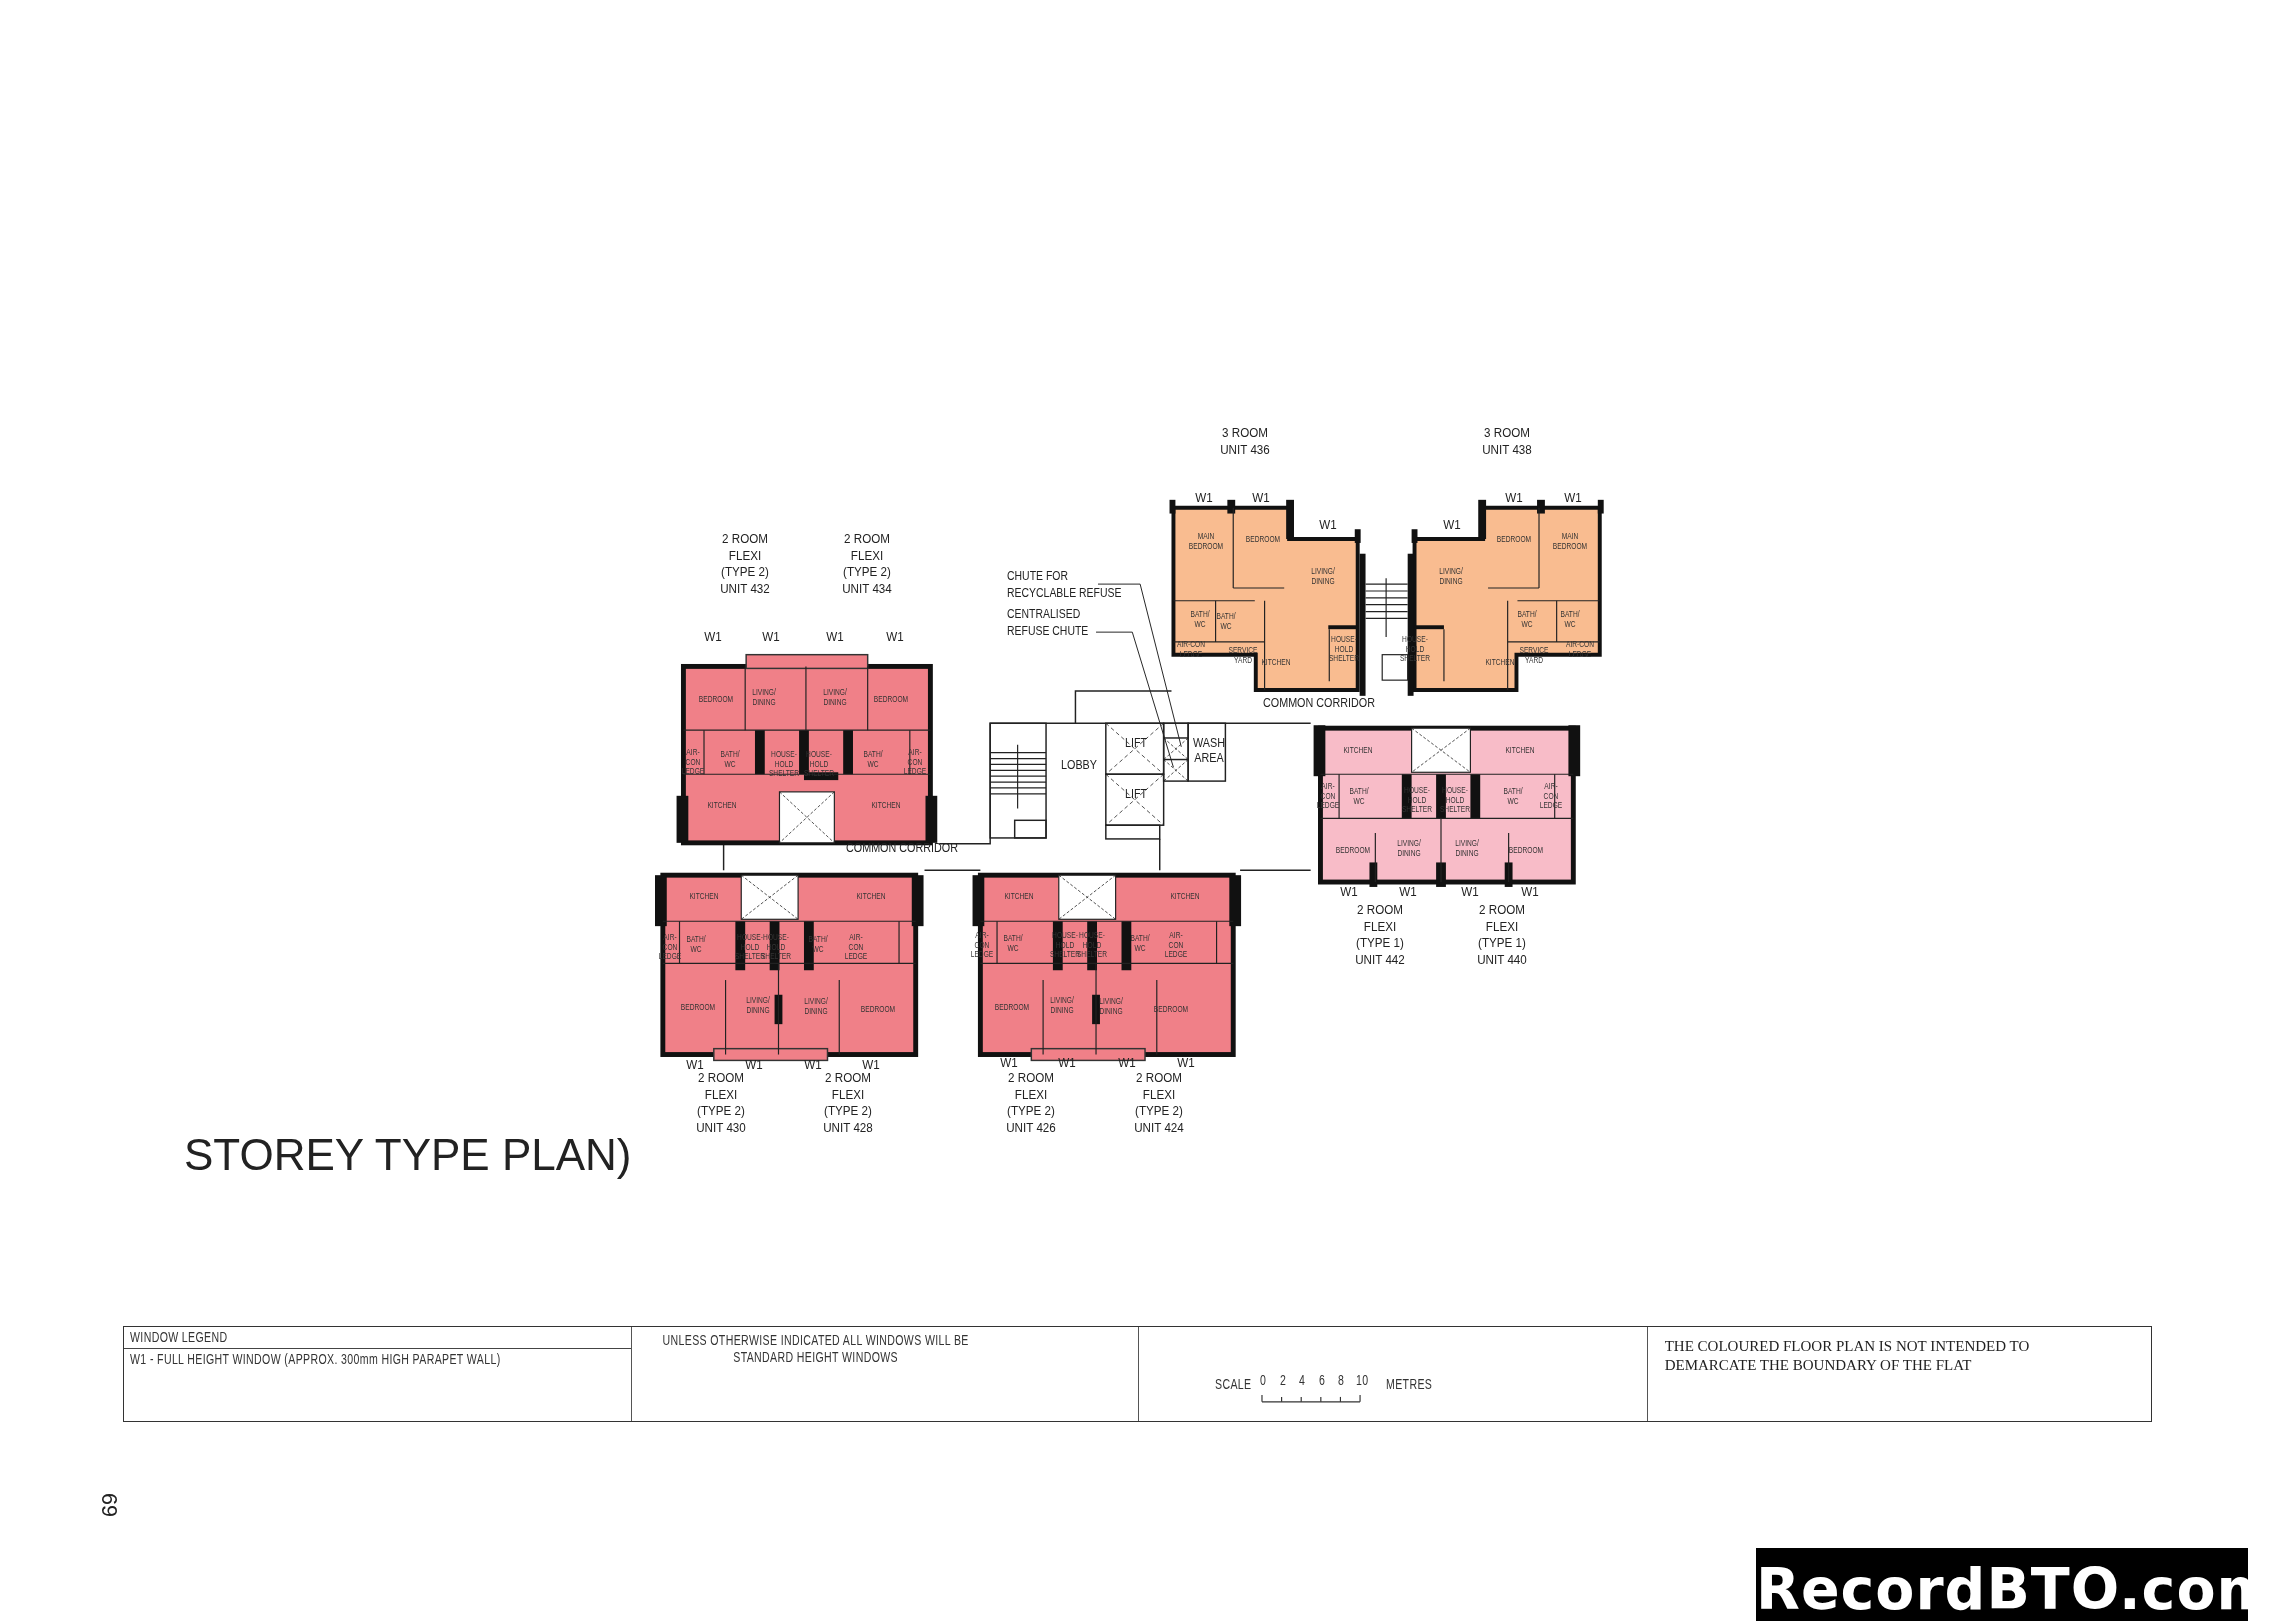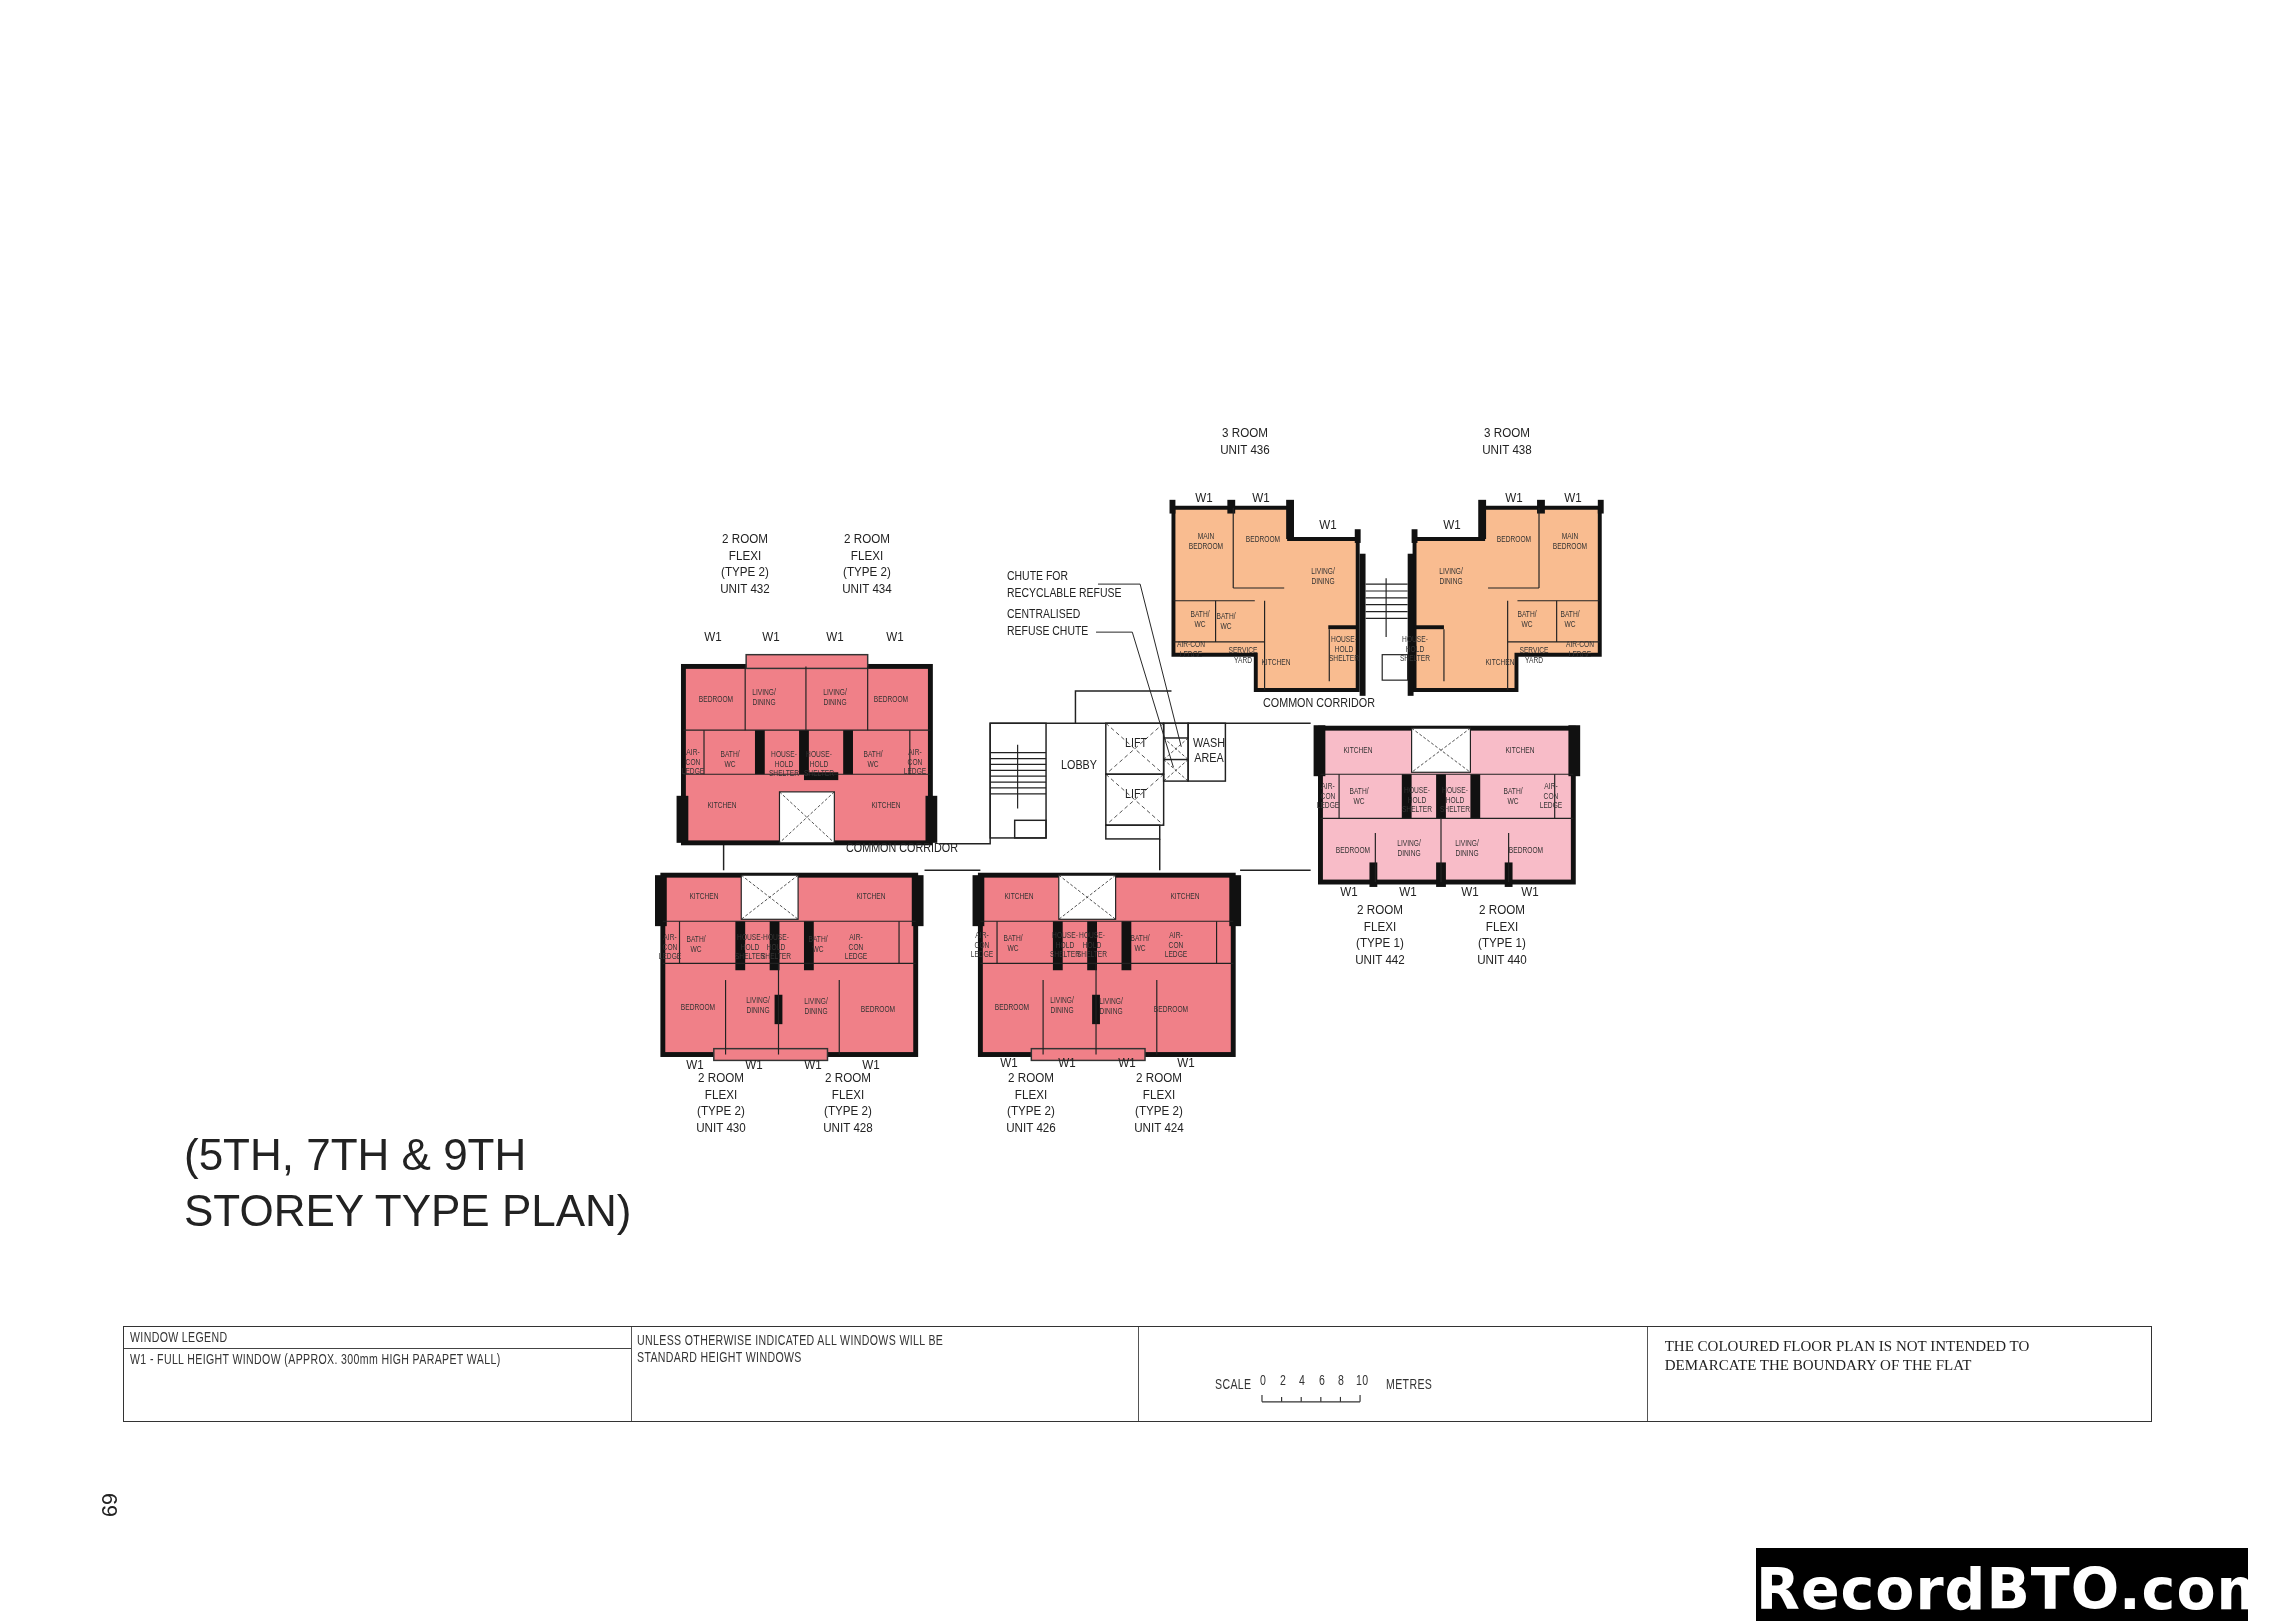--- a/index.html
+++ b/index.html
@@ -435,34 +435,33 @@
     <div class="lbl core" style="left: 1136px; top: 787px; white-space: pre;">LIFT</div>
     <div class="lbl core" style="left: 1209px; top: 736px; white-space: pre;">WASH
 AREA</div>
     <div class="note" style="left: 1007px; top: 568px; white-space: pre;">CHUTE FOR
 RECYCLABLE REFUSE</div>
     <div class="note" style="left: 1007px; top: 606px; white-space: pre;">CENTRALISED
 REFUSE CHUTE</div>
   </div>
 
 <div class="title">
-  <div>(5TH, 7TH &amp; 9TH</div>
   <div>STOREY TYPE PLAN)</div>
 </div>
 
 <div class="legend-table">
   <div class="cell" style="width:508px;">
     <div class="legend-head">
       <div class="cad">WINDOW LEGEND</div>
     </div>
     <div style="padding:2.9px 5.9px;">
       <div class="cad">W1 - FULL HEIGHT WINDOW (APPROX. 300mm HIGH PARAPET WALL)</div>
     </div>
   </div>
-  <div class="cell" style="width:507px;">
+  <div class="cell" style="width:507px;text-align:center;">
     <div style="padding:4.9px 4.9px;">
       <div class="cad" style="white-space:pre;line-height:16.7px;">UNLESS OTHERWISE INDICATED ALL WINDOWS WILL BE
 STANDARD HEIGHT WINDOWS</div>
     </div>
   </div>
   <div class="cell" style="width:509px;">
     <div class="scale-wrap">
       <span class="cad" style="position:absolute;left:0;top:5.9px;">SCALE</span>
       <span class="cad" style="position:absolute;left:45px;top:2px;">0</span>
       <span class="cad" style="position:absolute;left:65px;top:2px;">2</span>

